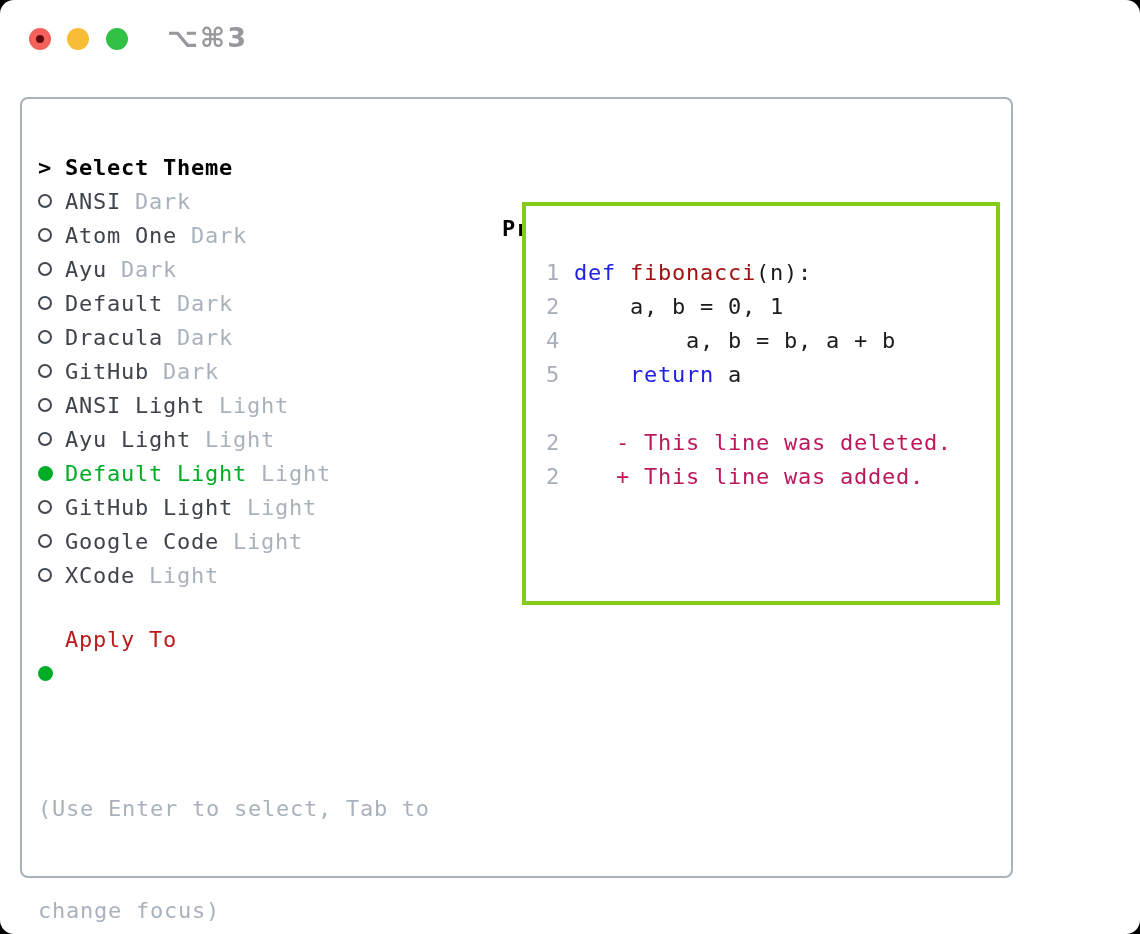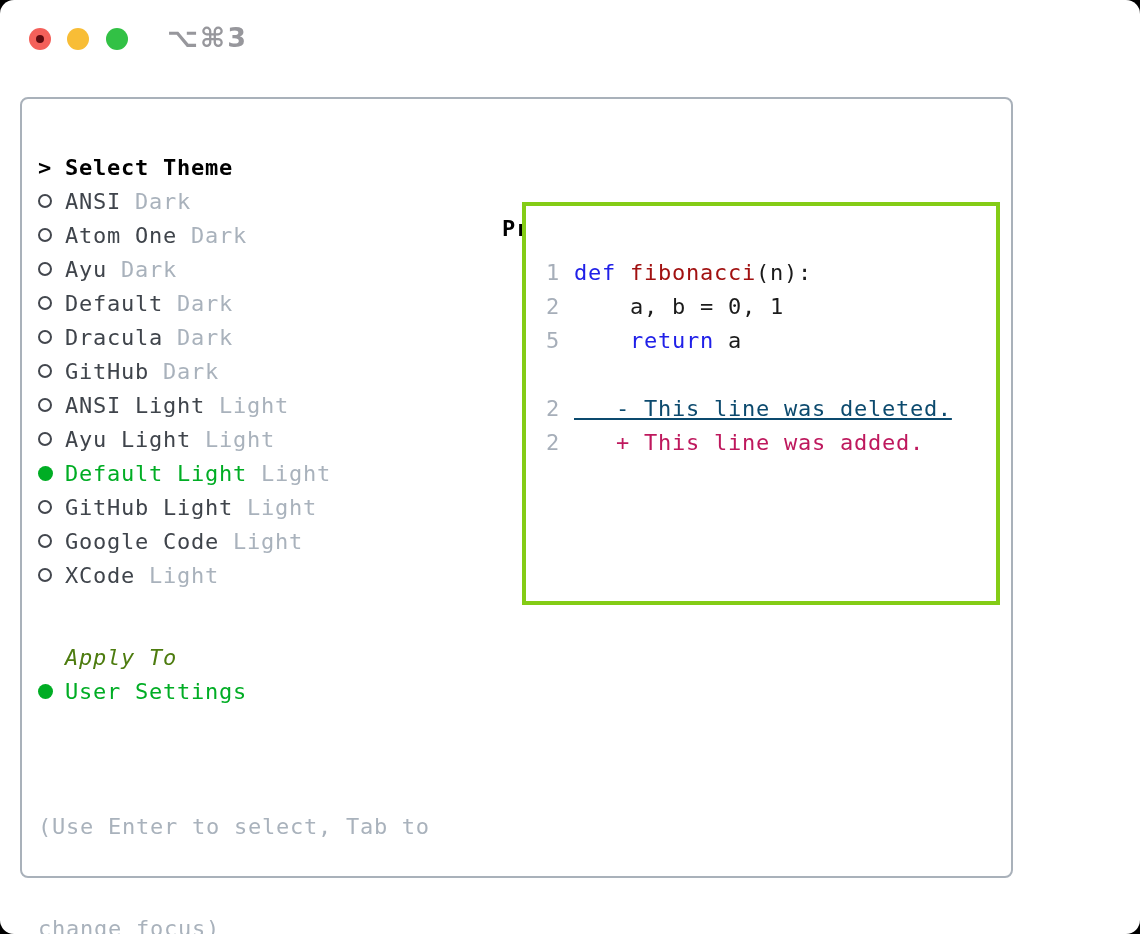--- a/index.html
+++ b/index.html
@@ -35,39 +35,39 @@
   .left-col{position:absolute;left:16px;top:51px;width:450px;}
   .row{display:flex;align-items:center;height:34px;white-space:pre;
        font-size:22px;letter-spacing:0.75px;color:#3f444b;}
   .bullet{display:inline-flex;width:27px;flex:0 0 27px;align-items:center;}
   .ring{width:10px;height:10px;border:2.5px solid #43474e;border-radius:50%;}
   .ring.sel{width:15px;height:15px;border:none;background:#00ad24;}
   .hdr{font-weight:bold;color:#000;}
   .hdr .bullet{color:#000;}
   .variant{color:#a9b2bc;}
   .item-label.selected{color:#00ad24;}
-  .apply-hdr{margin-top:48px;color:#4d7c0f;font-style:italic;}
+  .apply-hdr{margin-top:30px;color:#b91c1c;}
   .help{margin-top:34px;color:#a9b2bc;font-size:22px;letter-spacing:0.75px;line-height:34px;white-space:pre;}
   
   .preview-title{
     position:absolute;left:480px;top:64px;height:34px;display:flex;align-items:center;
     font-size:22px;font-weight:bold;color:#000;letter-spacing:0.75px;margin-top:48px;
   }
   .preview-box{
     position:absolute;left:488px;top:103px;width:478px;height:403px;
     border:4px solid #84cc16;box-sizing:border-box;background:#fff;
     padding:50px 0 0 20px;overflow:hidden;margin-left:12px;
   }
   .code-line{white-space:pre;height:34px;line-height:34px;font-size:22px;letter-spacing:0.75px;}
   .ln{color:#a6aeb9;}
   .tok-pl{color:#1b1b1b;}
   .tok-kw{color:#2020e8;}
   .tok-fn{color:#a11111;}
   .tok-ctx{color:#8d969f;}
-  .tok-del{color:#0c4a6e;text-decoration:underline;}
+  .tok-del{color:#be185d;}
   .tok-add{color:#be185d;}
 </style>
 </head>
 <body>
 
 <div class="window">
 
   <div class="titlebar">
     <div class="traffic red">
       <div class="dot"></div>
@@ -97,35 +97,36 @@
           <div class="row"><span class="bullet"><span class="ring"></span></span><span class="item-label">GitHub Light</span><span class="variant"> Light</span></div>
           <div class="row"><span class="bullet"><span class="ring"></span></span><span class="item-label">Google Code</span><span class="variant"> Light</span></div>
           <div class="row"><span class="bullet"><span class="ring"></span></span><span class="item-label">XCode</span><span class="variant"> Light</span></div>
         </div>
 
       <div class="row apply-hdr">
         <span class="bullet"> </span><span>Apply To</span>
       </div>
 
       <div id="apply-items">
-          <div class="row"><span class="bullet"><span class="ring sel"></span></span><span class="item-label selected">User Settings</span></div>
+          <div class="row"><span class="bullet"><span class="ring sel"></span></span></div>
         </div>
 
       <div class="help">
         <div>(Use Enter to select, Tab to</div>
         <div>change focus)</div>
       </div>
     </div>
 
     <div class="preview-title">Preview</div>
 
     <div class="preview-box">
       <div id="code-lines">
           <div class="code-line"><span class="ln">1 </span><span class="tok-kw">def</span><span class="tok-pl"> </span><span class="tok-fn">fibonacci</span><span class="tok-pl">(n):</span></div>
           <div class="code-line"><span class="ln">2 </span><span class="tok-pl">    a, b = 0, 1</span></div>
+          <div class="code-line"><span class="ln">4 </span><span class="tok-pl">        a, b = b, a + b</span></div>
           <div class="code-line"><span class="ln">5 </span><span class="tok-pl">    </span><span class="tok-kw">return</span><span class="tok-pl"> a</span></div>
           <div class="code-line"><span class="ln"> </span></div>
           <div class="code-line"><span class="ln">2 </span><span class="tok-del">   - This line was deleted.</span></div>
           <div class="code-line"><span class="ln">2 </span><span class="tok-add">   + This line was added.</span></div>
         </div>
     </div>
 
   </div>
 </div>
 

